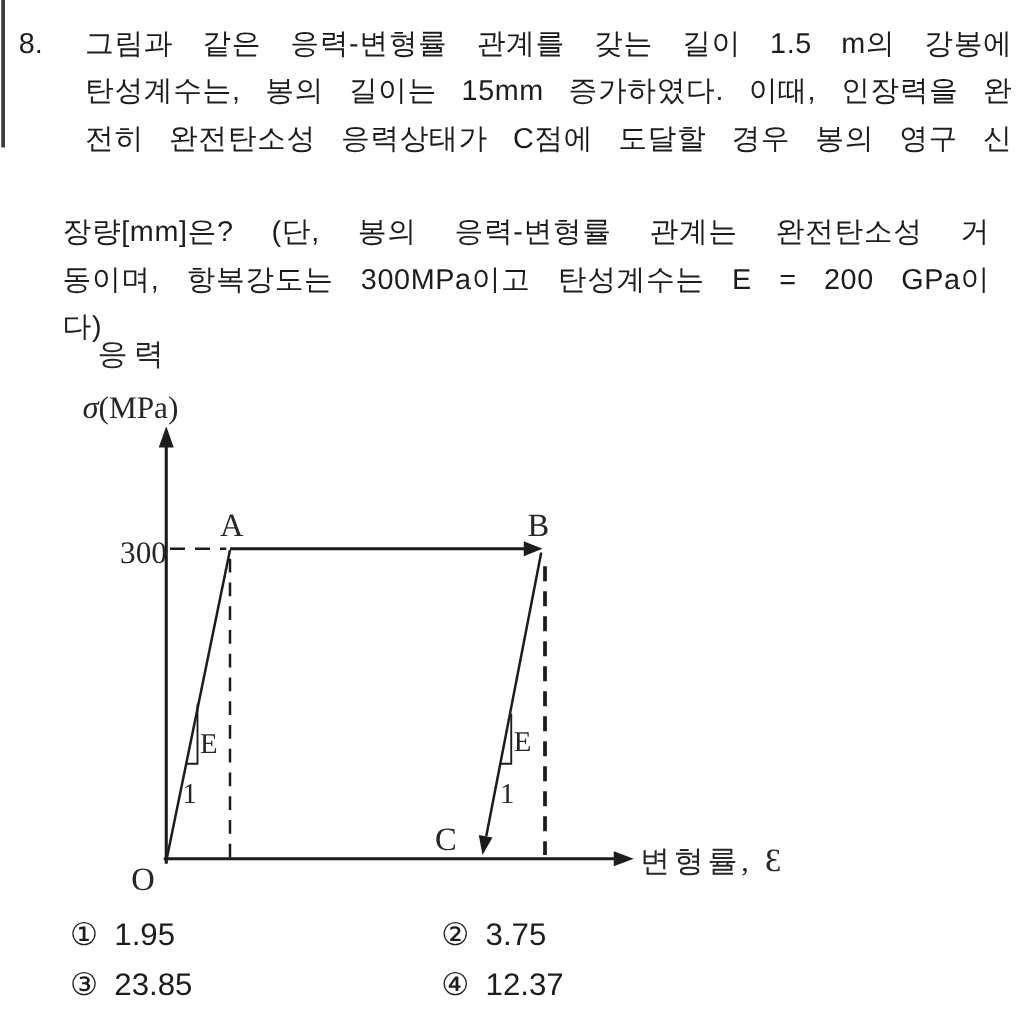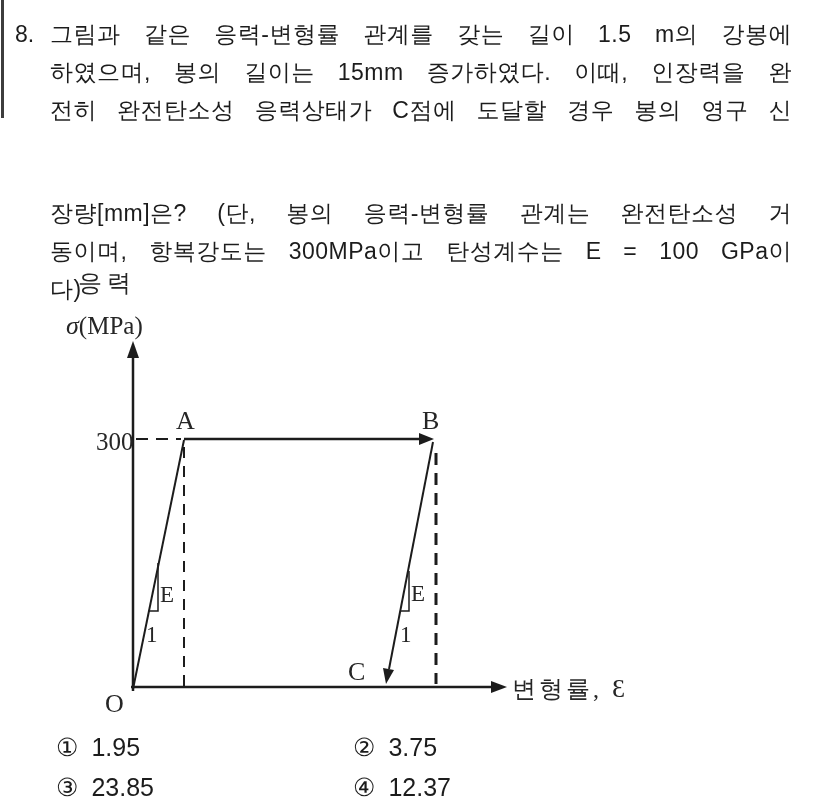--- a/index.html
+++ b/index.html
@@ -17,22 +17,22 @@
   }
   .qnum{
     position:absolute;left:15px;top:15px;
     font-size:23px;line-height:38px;
   }
   .para{
     position:absolute;left:50px;width:742px;
     font-size:23px;line-height:38px;
     letter-spacing:0.5px;
   }
-  .para1{top:15px;}
-  .para2{top:166px;margin-top:28px;}
+  .para1{top:15px;margin-left:18px;}
+  .para2{top:166px;}
   .jline{text-align:justify;text-align-last:justify;}
   .lline{text-align:left;}
   .diagram{position:absolute;left:0;top:260px;}
   .diagram text{fill:#262626;font-family:"Liberation Serif", serif;}
   .opt{
     position:absolute;display:flex;align-items:center;gap:13px;
     font-size:25px;color:#1c1c1c;
   }
   .opt .marker{font-size:25px;}
   .opt1{left:56px;top:733px;}
@@ -44,27 +44,27 @@
 <body>
 
 <div class="page">
 
   <div class="col-rule"></div>
 
   <div class="qnum">8.</div>
 
   <div class="para para1">
     <div class="jline">그림과 같은 응력-변형률 관계를 갖는 길이 1.5 m의 강봉에</div>
-    <div class="jline">하였으며, 봉의 길이는 15mm 증가하였다. 이때, 인장력을 완</div>
+    <div class="jline">탄성계수는, 봉의 길이는 15mm 증가하였다. 이때, 인장력을 완</div>
     <div class="jline">전히 완전탄소성 응력상태가 C점에 도달할 경우 봉의 영구 신</div>
   </div>
 
   <div class="para para2">
     <div class="jline">장량[mm]은? (단, 봉의 응력-변형률 관계는 완전탄소성 거</div>
-    <div class="jline">동이며, 항복강도는 300MPa이고 탄성계수는 E = 100 GPa이</div>
+    <div class="jline">동이며, 항복강도는 300MPa이고 탄성계수는 E = 200 GPa이</div>
     <div class="lline">다)</div>
   </div>
 
   <svg class="diagram" width="700" height="460" viewBox="0 260 700 460" xmlns="http://www.w3.org/2000/svg">
 
     <text x="78" y="291" font-size="24" letter-spacing="5">응력</text>
     <text x="66" y="334" font-size="25"><tspan font-style="italic" font-size="26">σ</tspan><tspan>(MPa)</tspan></text>
 
     <line x1="133" y1="691" x2="133" y2="354" stroke="#1c1c1c" stroke-width="2.5"></line>
     <polygon points="133,341 127,358 139,358" fill="#1c1c1c"></polygon>

